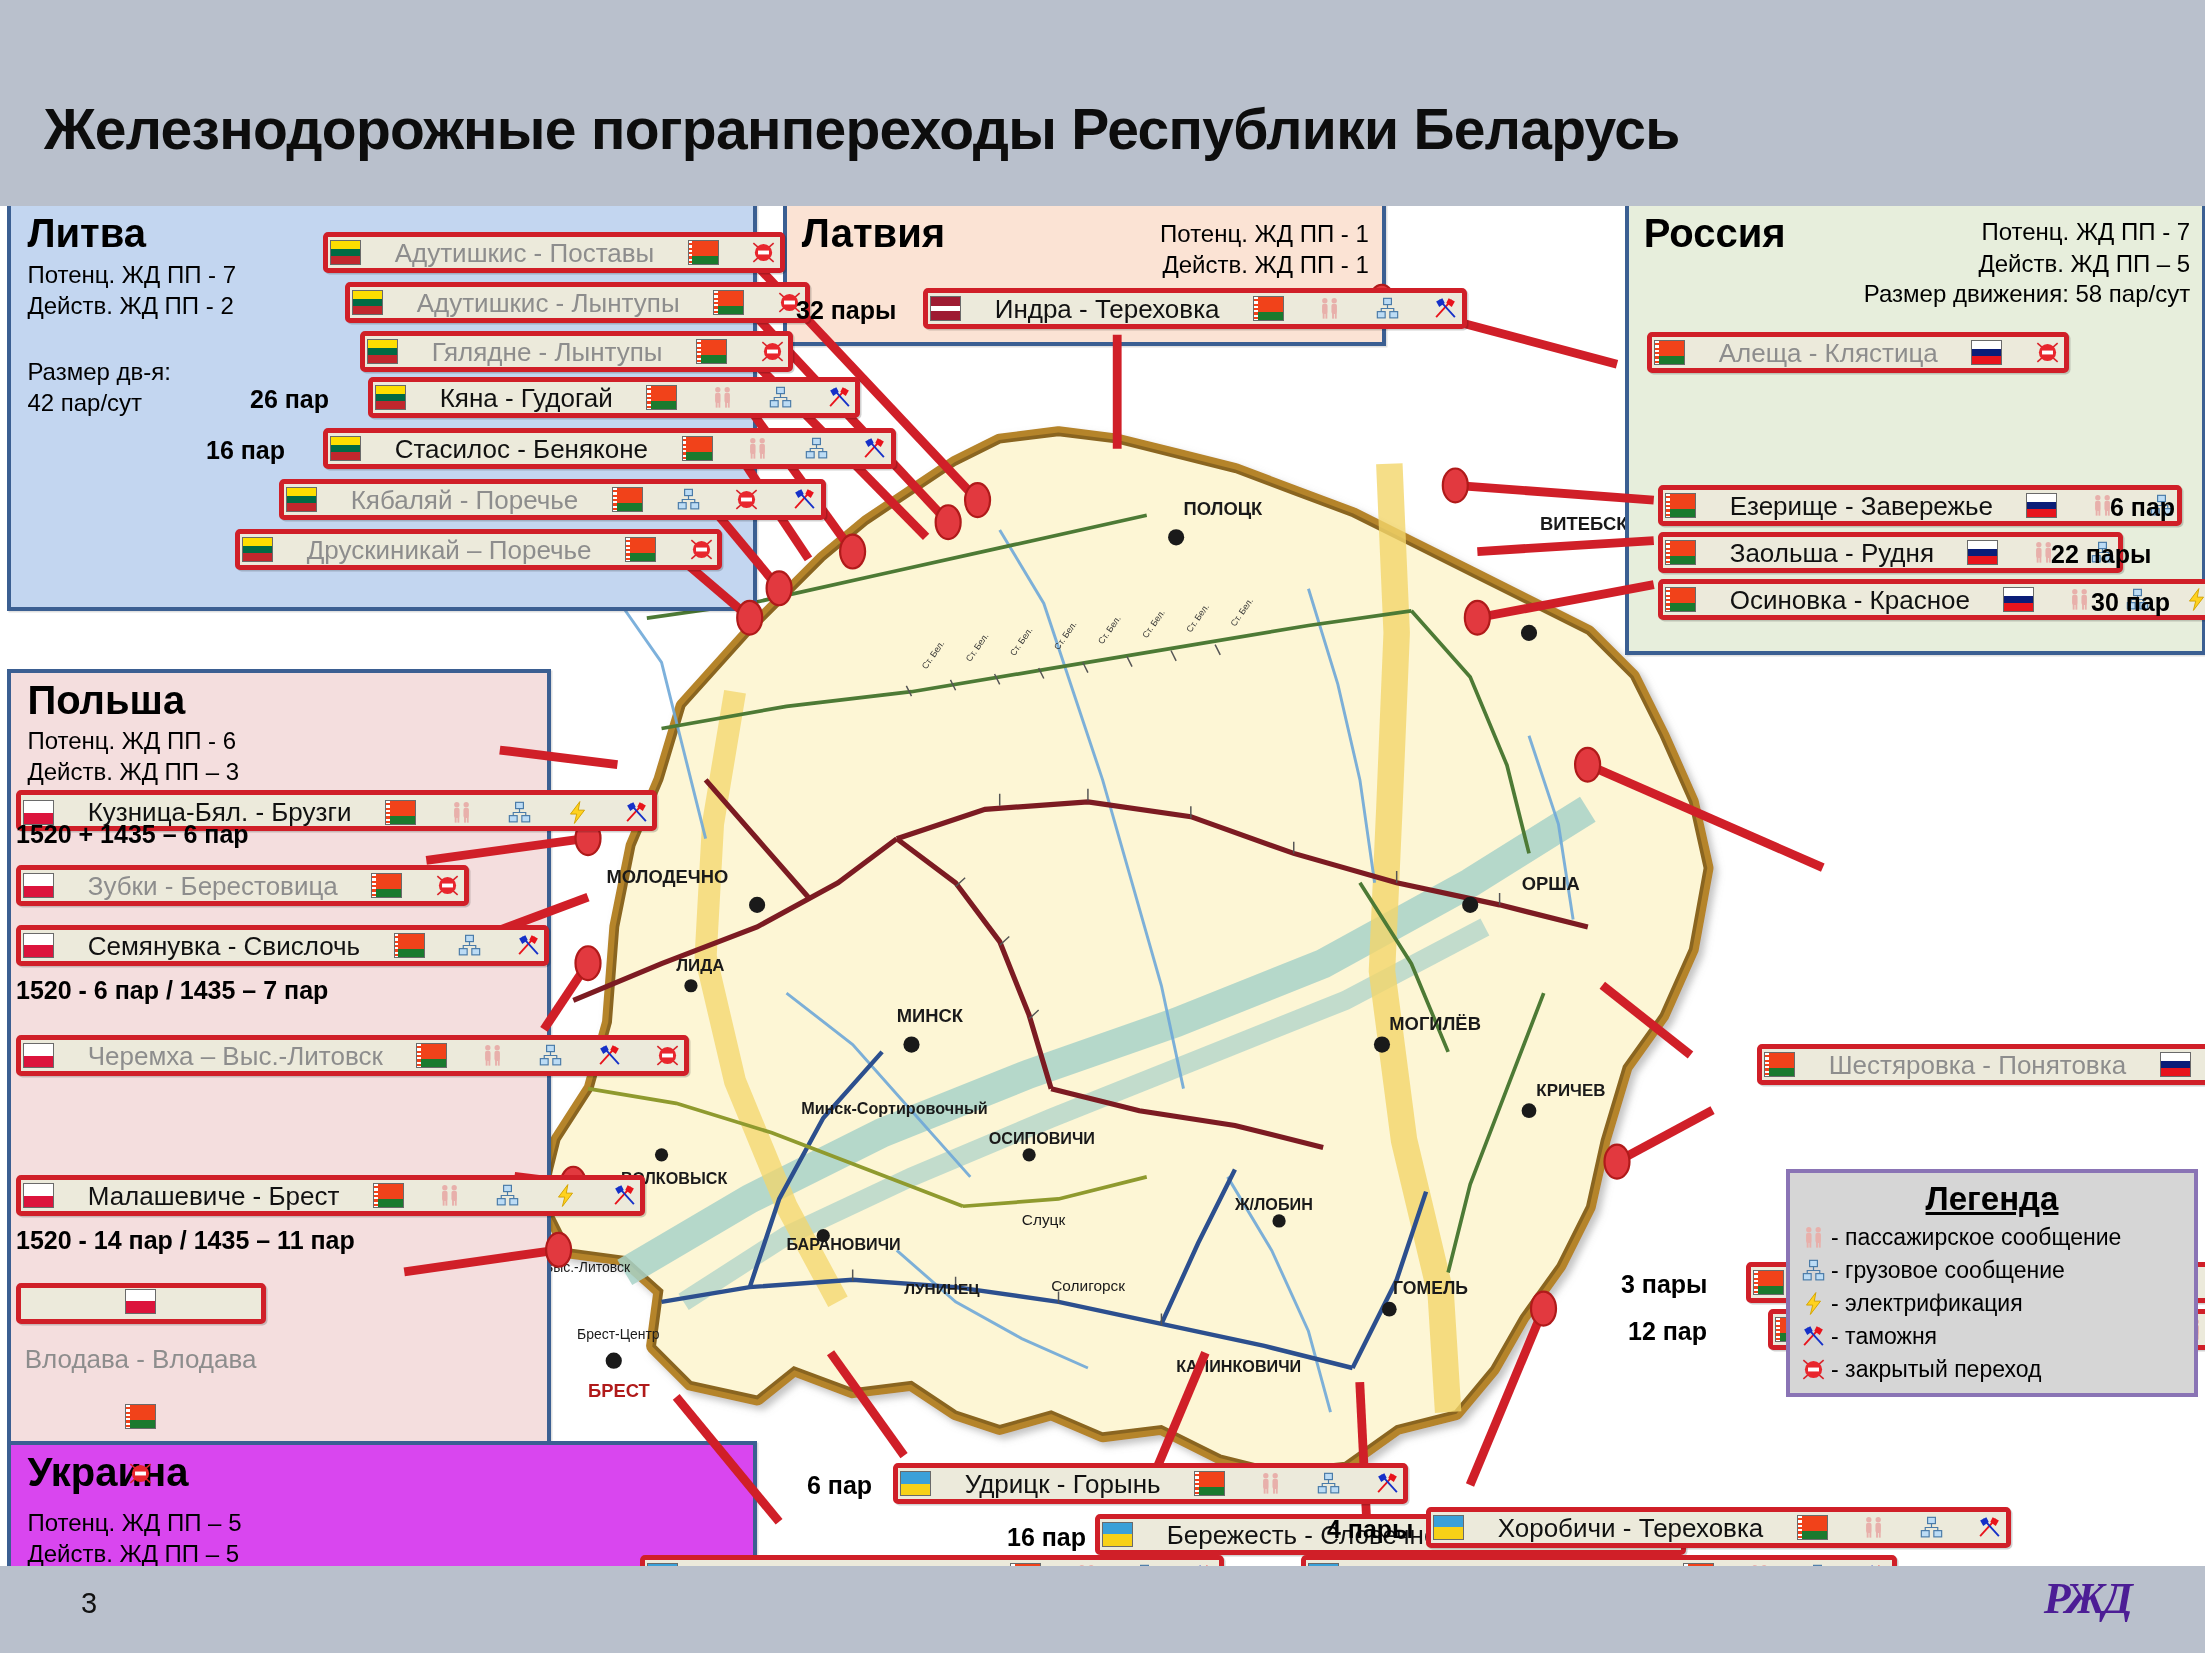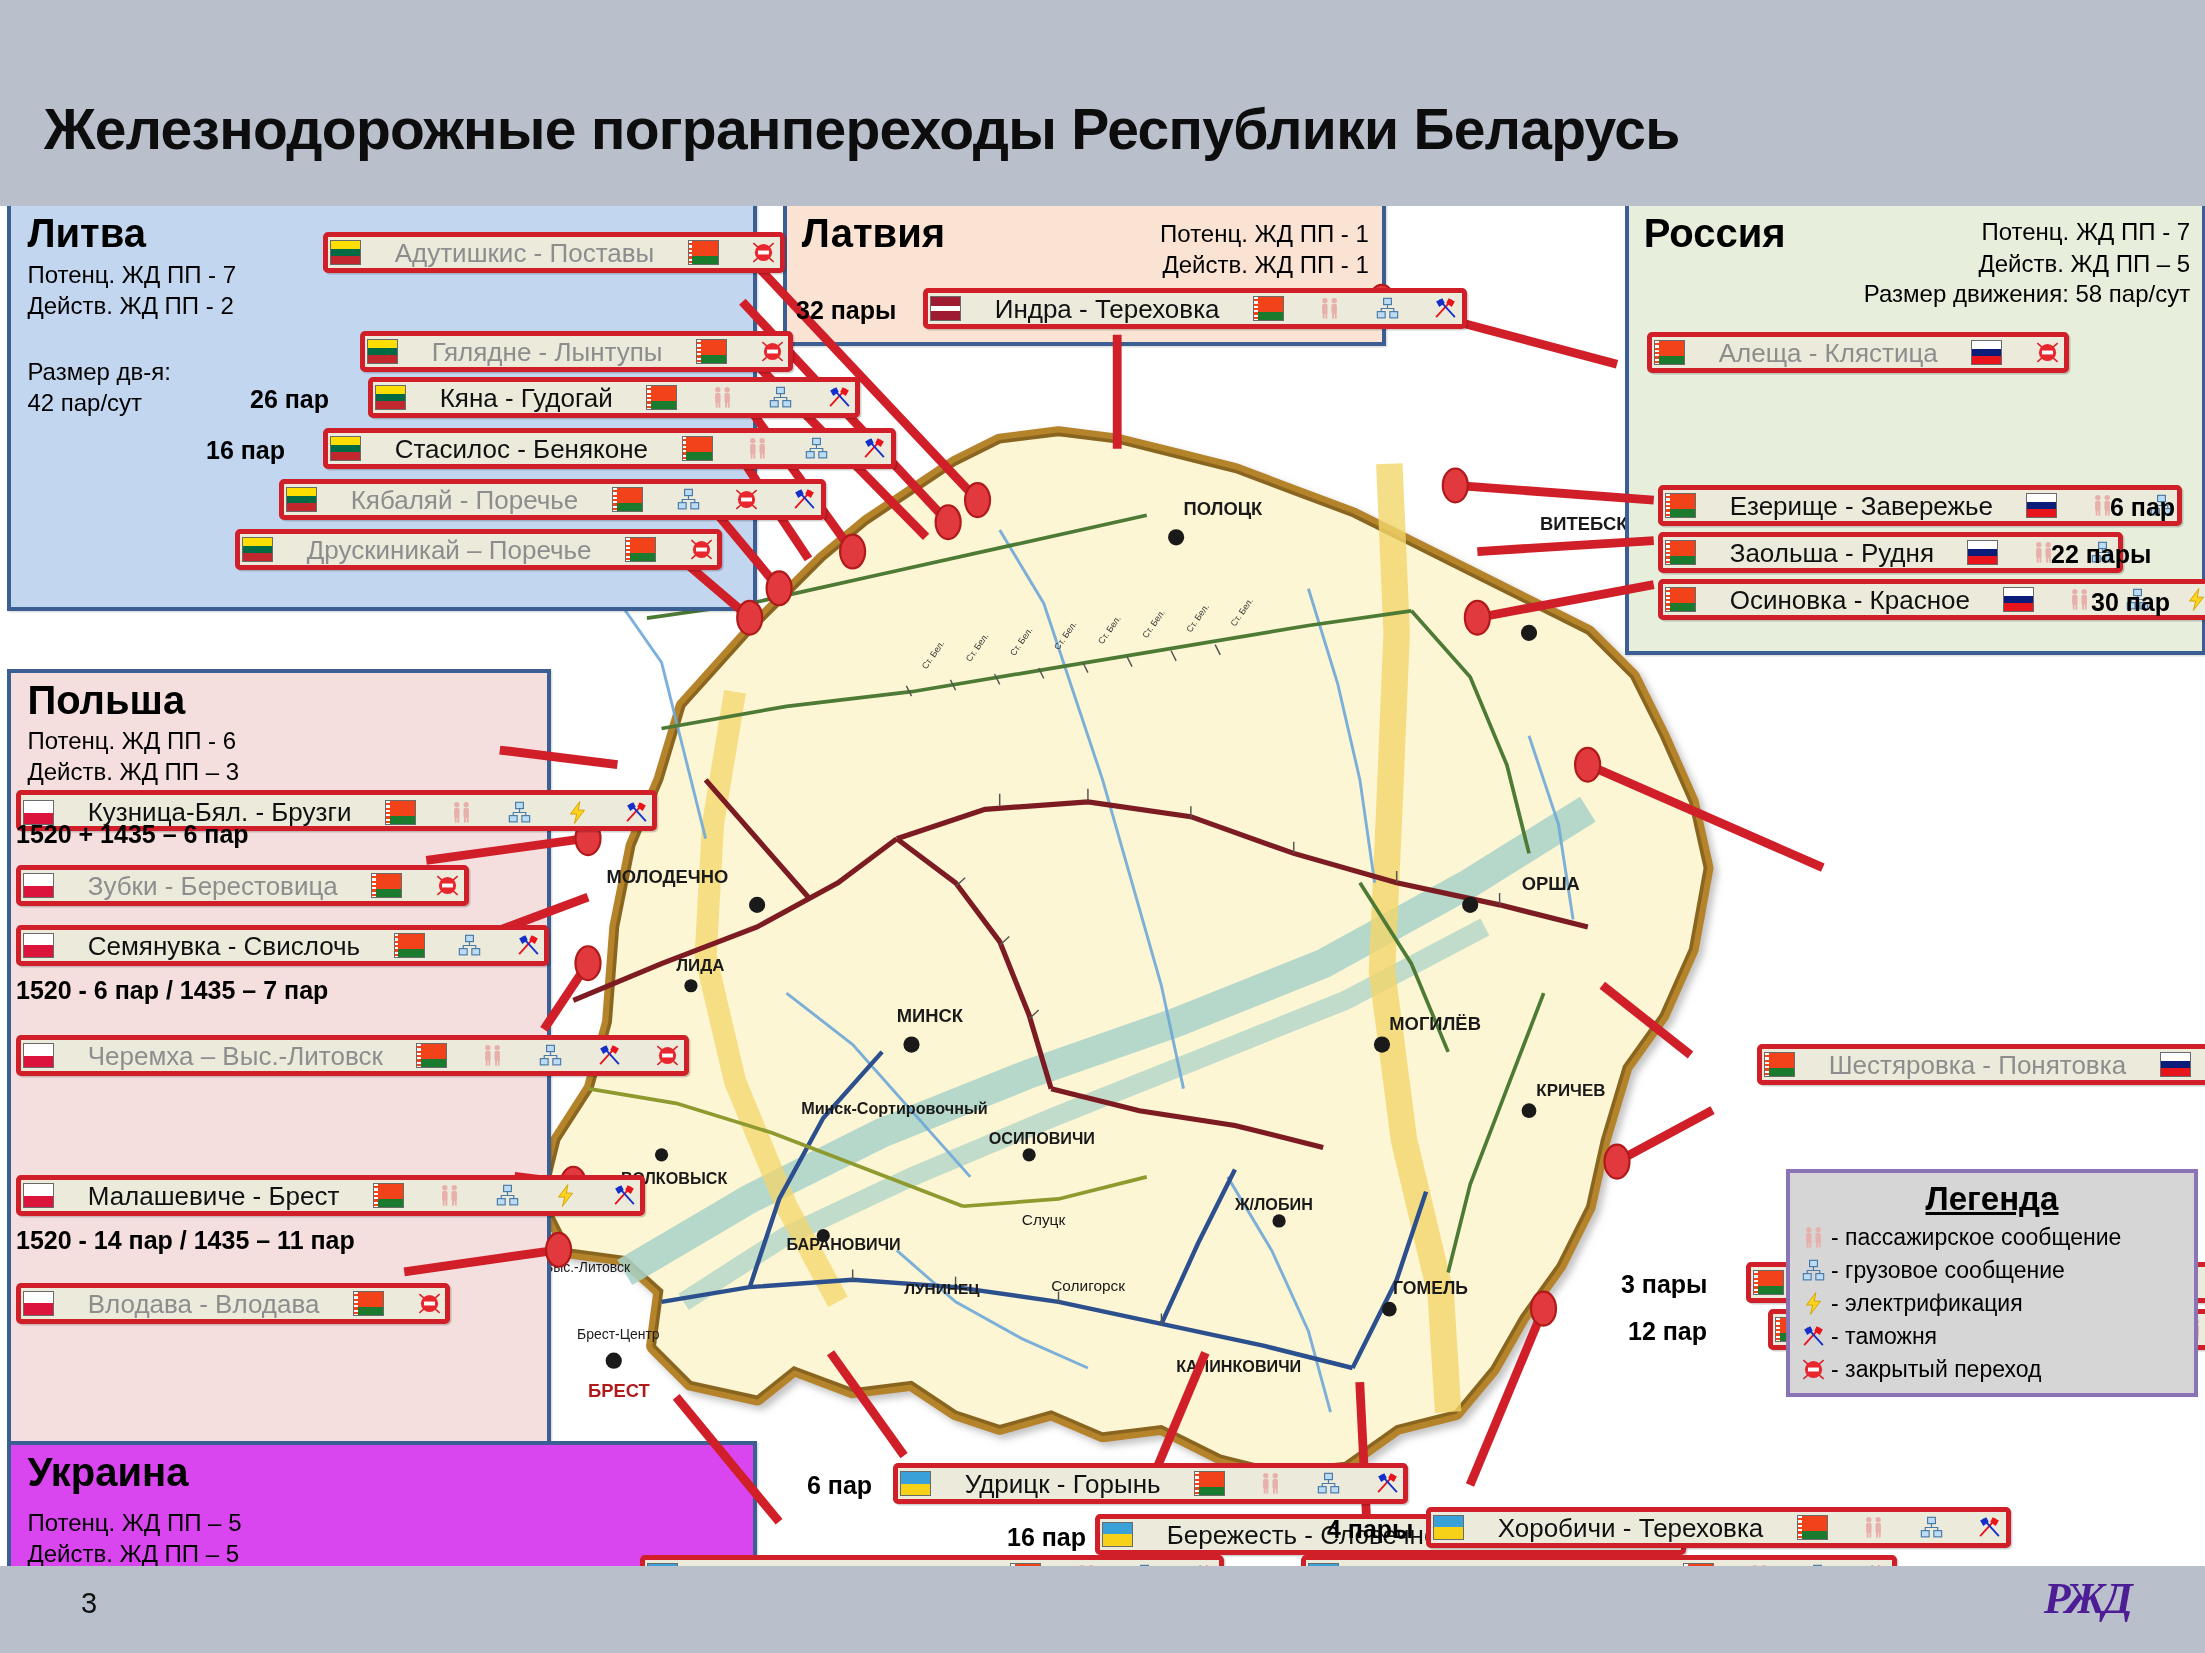--- a/index.html
+++ b/index.html
@@ -373,334 +373,240 @@
             <line x1="29" y1="4" x2="22" y2="10"></line>
             <line x1="3" y1="28" x2="10" y2="22"></line>
             <line x1="29" y1="28" x2="22" y2="22"></line>
           </g>
           <circle cx="16" cy="16" r="11" fill="#e8262d"></circle>
           <rect x="9" y="13.5" width="14" height="5" fill="#fff"></rect>
         </svg>
     </span>
   </div>
 
-
-  <div class="chip closed" style="left:360px;top:125px;">
+  <div class="chip closed" style="left:345px;top:76px;">
     <span class="flag lt"></span>
-    <span class="cname">Гялядне - Лынтупы</span>
+    <span class="cname">Адутишкис - Лынтупы</span>
     <span class="flag by"></span>
     <span class="ico">
       <svg viewBox="0 0 32 32">
           <g stroke="#d8232a" stroke-width="2">
             <line x1="3" y1="4" x2="10" y2="10"></line>
             <line x1="29" y1="4" x2="22" y2="10"></line>
             <line x1="3" y1="28" x2="10" y2="22"></line>
             <line x1="29" y1="28" x2="22" y2="22"></line>
           </g>
           <circle cx="16" cy="16" r="11" fill="#e8262d"></circle>
           <rect x="9" y="13.5" width="14" height="5" fill="#fff"></rect>
         </svg>
     </span>
   </div>
 
-  <div class="pairs" style="left:250px;top:179px;">26 пар</div>
-  <div class="chip" style="left:368px;top:171px;">
+  <div class="chip closed" style="left:360px;top:125px;">
     <span class="flag lt"></span>
-    <span class="cname">Кяна - Гудогай</span>
-    <span class="flag by"></span>
-    <span class="ico">
-      <svg viewBox="0 0 32 32">
-          <g fill="#e8b0ab">
-            <circle cx="10" cy="6" r="3.4"></circle>
-            <rect x="6.5" y="10" width="7" height="13" rx="2.6"></rect>
-            <rect x="7.3" y="21" width="2.4" height="8"></rect>
-            <rect x="10.8" y="21" width="2.4" height="8"></rect>
-            <circle cx="22" cy="6" r="3.4"></circle>
-            <rect x="18.5" y="10" width="7" height="13" rx="2.6"></rect>
-            <rect x="19.3" y="21" width="2.4" height="8"></rect>
-            <rect x="22.8" y="21" width="2.4" height="8"></rect>
-          </g>
-        </svg>
-    </span>
-    <span class="ico">
-      <svg viewBox="0 0 32 32">
-          <rect x="11" y="3" width="10" height="8" fill="#bcdcf5" stroke="#4a7ba8" stroke-width="1.5"></rect>
-          <rect x="3" y="20" width="10" height="8" fill="#bcdcf5" stroke="#4a7ba8" stroke-width="1.5"></rect>
-          <rect x="19" y="20" width="10" height="8" fill="#bcdcf5" stroke="#4a7ba8" stroke-width="1.5"></rect>
-          <path d="M16 11 V16 M8 20 V16 H24 V20" stroke="#4a7ba8" stroke-width="1.5" fill="none"></path>
-        </svg>
-    </span>
-    <span class="ico">
-      <svg viewBox="0 0 32 32">
-          <path d="M4 27 L24 5" stroke="#e8131b" stroke-width="2.4"></path>
-          <path d="M28 27 L8 5" stroke="#1530c8" stroke-width="2.4"></path>
-          <path d="M20 3 L28 7 L24 14 L17 9 Z" fill="#e8131b"></path>
-          <path d="M12 3 L4 7 L8 14 L15 9 Z" fill="#1530c8"></path>
-        </svg>
-    </span>
-  </div>
-
-  <div class="pairs" style="left:206px;top:230px;">16 пар</div>
-  <div class="chip" style="left:323px;top:222px;">
-    <span class="flag lt"></span>
-    <span class="cname">Стасилос  - Беняконе</span>
-    <span class="flag by"></span>
-    <span class="ico">
-      <svg viewBox="0 0 32 32">
-          <g fill="#e8b0ab">
-            <circle cx="10" cy="6" r="3.4"></circle>
-            <rect x="6.5" y="10" width="7" height="13" rx="2.6"></rect>
-            <rect x="7.3" y="21" width="2.4" height="8"></rect>
-            <rect x="10.8" y="21" width="2.4" height="8"></rect>
-            <circle cx="22" cy="6" r="3.4"></circle>
-            <rect x="18.5" y="10" width="7" height="13" rx="2.6"></rect>
-            <rect x="19.3" y="21" width="2.4" height="8"></rect>
-            <rect x="22.8" y="21" width="2.4" height="8"></rect>
-          </g>
-        </svg>
-    </span>
-    <span class="ico">
-      <svg viewBox="0 0 32 32">
-          <rect x="11" y="3" width="10" height="8" fill="#bcdcf5" stroke="#4a7ba8" stroke-width="1.5"></rect>
-          <rect x="3" y="20" width="10" height="8" fill="#bcdcf5" stroke="#4a7ba8" stroke-width="1.5"></rect>
-          <rect x="19" y="20" width="10" height="8" fill="#bcdcf5" stroke="#4a7ba8" stroke-width="1.5"></rect>
-          <path d="M16 11 V16 M8 20 V16 H24 V20" stroke="#4a7ba8" stroke-width="1.5" fill="none"></path>
-        </svg>
-    </span>
-    <span class="ico">
-      <svg viewBox="0 0 32 32">
-          <path d="M4 27 L24 5" stroke="#e8131b" stroke-width="2.4"></path>
-          <path d="M28 27 L8 5" stroke="#1530c8" stroke-width="2.4"></path>
-          <path d="M20 3 L28 7 L24 14 L17 9 Z" fill="#e8131b"></path>
-          <path d="M12 3 L4 7 L8 14 L15 9 Z" fill="#1530c8"></path>
-        </svg>
-    </span>
-  </div>
-
-  <div class="chip closed" style="left:279px;top:273px;">
-    <span class="flag lt"></span>
-    <span class="cname">Кябаляй - Поречье</span>
-    <span class="flag by"></span>
-    <span class="ico">
-      <svg viewBox="0 0 32 32">
-          <rect x="11" y="3" width="10" height="8" fill="#bcdcf5" stroke="#4a7ba8" stroke-width="1.5"></rect>
-          <rect x="3" y="20" width="10" height="8" fill="#bcdcf5" stroke="#4a7ba8" stroke-width="1.5"></rect>
-          <rect x="19" y="20" width="10" height="8" fill="#bcdcf5" stroke="#4a7ba8" stroke-width="1.5"></rect>
-          <path d="M16 11 V16 M8 20 V16 H24 V20" stroke="#4a7ba8" stroke-width="1.5" fill="none"></path>
-        </svg>
-    </span>
+    <span class="cname">Гялядне - Лынтупы</span>
+    <span class="flag by"></span>
     <span class="ico">
       <svg viewBox="0 0 32 32">
           <g stroke="#d8232a" stroke-width="2">
             <line x1="3" y1="4" x2="10" y2="10"></line>
             <line x1="29" y1="4" x2="22" y2="10"></line>
             <line x1="3" y1="28" x2="10" y2="22"></line>
             <line x1="29" y1="28" x2="22" y2="22"></line>
           </g>
           <circle cx="16" cy="16" r="11" fill="#e8262d"></circle>
           <rect x="9" y="13.5" width="14" height="5" fill="#fff"></rect>
         </svg>
     </span>
+  </div>
+
+  <div class="pairs" style="left:250px;top:179px;">26 пар</div>
+  <div class="chip" style="left:368px;top:171px;">
+    <span class="flag lt"></span>
+    <span class="cname">Кяна - Гудогай</span>
+    <span class="flag by"></span>
+    <span class="ico">
+      <svg viewBox="0 0 32 32">
+          <g fill="#e8b0ab">
+            <circle cx="10" cy="6" r="3.4"></circle>
+            <rect x="6.5" y="10" width="7" height="13" rx="2.6"></rect>
+            <rect x="7.3" y="21" width="2.4" height="8"></rect>
+            <rect x="10.8" y="21" width="2.4" height="8"></rect>
+            <circle cx="22" cy="6" r="3.4"></circle>
+            <rect x="18.5" y="10" width="7" height="13" rx="2.6"></rect>
+            <rect x="19.3" y="21" width="2.4" height="8"></rect>
+            <rect x="22.8" y="21" width="2.4" height="8"></rect>
+          </g>
+        </svg>
+    </span>
+    <span class="ico">
+      <svg viewBox="0 0 32 32">
+          <rect x="11" y="3" width="10" height="8" fill="#bcdcf5" stroke="#4a7ba8" stroke-width="1.5"></rect>
+          <rect x="3" y="20" width="10" height="8" fill="#bcdcf5" stroke="#4a7ba8" stroke-width="1.5"></rect>
+          <rect x="19" y="20" width="10" height="8" fill="#bcdcf5" stroke="#4a7ba8" stroke-width="1.5"></rect>
+          <path d="M16 11 V16 M8 20 V16 H24 V20" stroke="#4a7ba8" stroke-width="1.5" fill="none"></path>
+        </svg>
+    </span>
     <span class="ico">
       <svg viewBox="0 0 32 32">
           <path d="M4 27 L24 5" stroke="#e8131b" stroke-width="2.4"></path>
           <path d="M28 27 L8 5" stroke="#1530c8" stroke-width="2.4"></path>
           <path d="M20 3 L28 7 L24 14 L17 9 Z" fill="#e8131b"></path>
           <path d="M12 3 L4 7 L8 14 L15 9 Z" fill="#1530c8"></path>
         </svg>
     </span>
   </div>
 
-  <div class="chip closed" style="left:235px;top:323px;">
+  <div class="pairs" style="left:206px;top:230px;">16 пар</div>
+  <div class="chip" style="left:323px;top:222px;">
     <span class="flag lt"></span>
-    <span class="cname">Друскиникай – Поречье</span>
-    <span class="flag by"></span>
+    <span class="cname">Стасилос  - Беняконе</span>
+    <span class="flag by"></span>
+    <span class="ico">
+      <svg viewBox="0 0 32 32">
+          <g fill="#e8b0ab">
+            <circle cx="10" cy="6" r="3.4"></circle>
+            <rect x="6.5" y="10" width="7" height="13" rx="2.6"></rect>
+            <rect x="7.3" y="21" width="2.4" height="8"></rect>
+            <rect x="10.8" y="21" width="2.4" height="8"></rect>
+            <circle cx="22" cy="6" r="3.4"></circle>
+            <rect x="18.5" y="10" width="7" height="13" rx="2.6"></rect>
+            <rect x="19.3" y="21" width="2.4" height="8"></rect>
+            <rect x="22.8" y="21" width="2.4" height="8"></rect>
+          </g>
+        </svg>
+    </span>
+    <span class="ico">
+      <svg viewBox="0 0 32 32">
+          <rect x="11" y="3" width="10" height="8" fill="#bcdcf5" stroke="#4a7ba8" stroke-width="1.5"></rect>
+          <rect x="3" y="20" width="10" height="8" fill="#bcdcf5" stroke="#4a7ba8" stroke-width="1.5"></rect>
+          <rect x="19" y="20" width="10" height="8" fill="#bcdcf5" stroke="#4a7ba8" stroke-width="1.5"></rect>
+          <path d="M16 11 V16 M8 20 V16 H24 V20" stroke="#4a7ba8" stroke-width="1.5" fill="none"></path>
+        </svg>
+    </span>
+    <span class="ico">
+      <svg viewBox="0 0 32 32">
+          <path d="M4 27 L24 5" stroke="#e8131b" stroke-width="2.4"></path>
+          <path d="M28 27 L8 5" stroke="#1530c8" stroke-width="2.4"></path>
+          <path d="M20 3 L28 7 L24 14 L17 9 Z" fill="#e8131b"></path>
+          <path d="M12 3 L4 7 L8 14 L15 9 Z" fill="#1530c8"></path>
+        </svg>
+    </span>
+  </div>
+
+  <div class="chip closed" style="left:279px;top:273px;">
+    <span class="flag lt"></span>
+    <span class="cname">Кябаляй - Поречье</span>
+    <span class="flag by"></span>
+    <span class="ico">
+      <svg viewBox="0 0 32 32">
+          <rect x="11" y="3" width="10" height="8" fill="#bcdcf5" stroke="#4a7ba8" stroke-width="1.5"></rect>
+          <rect x="3" y="20" width="10" height="8" fill="#bcdcf5" stroke="#4a7ba8" stroke-width="1.5"></rect>
+          <rect x="19" y="20" width="10" height="8" fill="#bcdcf5" stroke="#4a7ba8" stroke-width="1.5"></rect>
+          <path d="M16 11 V16 M8 20 V16 H24 V20" stroke="#4a7ba8" stroke-width="1.5" fill="none"></path>
+        </svg>
+    </span>
     <span class="ico">
       <svg viewBox="0 0 32 32">
           <g stroke="#d8232a" stroke-width="2">
             <line x1="3" y1="4" x2="10" y2="10"></line>
             <line x1="29" y1="4" x2="22" y2="10"></line>
             <line x1="3" y1="28" x2="10" y2="22"></line>
             <line x1="29" y1="28" x2="22" y2="22"></line>
           </g>
           <circle cx="16" cy="16" r="11" fill="#e8262d"></circle>
           <rect x="9" y="13.5" width="14" height="5" fill="#fff"></rect>
         </svg>
     </span>
-  </div>
-
-  <div class="pairs" style="left:796px;top:90px;">32 пары</div>
-  <div class="chip" style="left:923px;top:82px;">
-    <span class="flag lv"></span>
-    <span class="cname">Индра - Тереховка</span>
-    <span class="flag by"></span>
-    <span class="ico">
-      <svg viewBox="0 0 32 32">
-          <g fill="#e8b0ab">
-            <circle cx="10" cy="6" r="3.4"></circle>
-            <rect x="6.5" y="10" width="7" height="13" rx="2.6"></rect>
-            <rect x="7.3" y="21" width="2.4" height="8"></rect>
-            <rect x="10.8" y="21" width="2.4" height="8"></rect>
-            <circle cx="22" cy="6" r="3.4"></circle>
-            <rect x="18.5" y="10" width="7" height="13" rx="2.6"></rect>
-            <rect x="19.3" y="21" width="2.4" height="8"></rect>
-            <rect x="22.8" y="21" width="2.4" height="8"></rect>
-          </g>
-        </svg>
-    </span>
-    <span class="ico">
-      <svg viewBox="0 0 32 32">
-          <rect x="11" y="3" width="10" height="8" fill="#bcdcf5" stroke="#4a7ba8" stroke-width="1.5"></rect>
-          <rect x="3" y="20" width="10" height="8" fill="#bcdcf5" stroke="#4a7ba8" stroke-width="1.5"></rect>
-          <rect x="19" y="20" width="10" height="8" fill="#bcdcf5" stroke="#4a7ba8" stroke-width="1.5"></rect>
-          <path d="M16 11 V16 M8 20 V16 H24 V20" stroke="#4a7ba8" stroke-width="1.5" fill="none"></path>
-        </svg>
-    </span>
     <span class="ico">
       <svg viewBox="0 0 32 32">
           <path d="M4 27 L24 5" stroke="#e8131b" stroke-width="2.4"></path>
           <path d="M28 27 L8 5" stroke="#1530c8" stroke-width="2.4"></path>
           <path d="M20 3 L28 7 L24 14 L17 9 Z" fill="#e8131b"></path>
           <path d="M12 3 L4 7 L8 14 L15 9 Z" fill="#1530c8"></path>
         </svg>
     </span>
   </div>
 
-  <div class="chip closed" style="left:1647px;top:126px;">
-    <span class="flag by"></span>
-    <span class="cname">Алеща - Клястица</span>
-    <span class="flag ru"></span>
+  <div class="chip closed" style="left:235px;top:323px;">
+    <span class="flag lt"></span>
+    <span class="cname">Друскиникай – Поречье</span>
+    <span class="flag by"></span>
     <span class="ico">
       <svg viewBox="0 0 32 32">
           <g stroke="#d8232a" stroke-width="2">
             <line x1="3" y1="4" x2="10" y2="10"></line>
             <line x1="29" y1="4" x2="22" y2="10"></line>
             <line x1="3" y1="28" x2="10" y2="22"></line>
             <line x1="29" y1="28" x2="22" y2="22"></line>
           </g>
           <circle cx="16" cy="16" r="11" fill="#e8262d"></circle>
           <rect x="9" y="13.5" width="14" height="5" fill="#fff"></rect>
         </svg>
     </span>
   </div>
 
-  <div class="chip" style="left:1658px;top:279px;">
-    <span class="flag by"></span>
-    <span class="cname">Езерище - Завережье</span>
-    <span class="flag ru"></span>
-    <span class="ico">
-      <svg viewBox="0 0 32 32">
-          <g fill="#e8b0ab">
-            <circle cx="10" cy="6" r="3.4"></circle>
-            <rect x="6.5" y="10" width="7" height="13" rx="2.6"></rect>
-            <rect x="7.3" y="21" width="2.4" height="8"></rect>
-            <rect x="10.8" y="21" width="2.4" height="8"></rect>
-            <circle cx="22" cy="6" r="3.4"></circle>
-            <rect x="18.5" y="10" width="7" height="13" rx="2.6"></rect>
-            <rect x="19.3" y="21" width="2.4" height="8"></rect>
-            <rect x="22.8" y="21" width="2.4" height="8"></rect>
-          </g>
-        </svg>
-    </span>
-    <span class="ico">
-      <svg viewBox="0 0 32 32">
-          <rect x="11" y="3" width="10" height="8" fill="#bcdcf5" stroke="#4a7ba8" stroke-width="1.5"></rect>
-          <rect x="3" y="20" width="10" height="8" fill="#bcdcf5" stroke="#4a7ba8" stroke-width="1.5"></rect>
-          <rect x="19" y="20" width="10" height="8" fill="#bcdcf5" stroke="#4a7ba8" stroke-width="1.5"></rect>
-          <path d="M16 11 V16 M8 20 V16 H24 V20" stroke="#4a7ba8" stroke-width="1.5" fill="none"></path>
-        </svg>
-    </span>
-  </div>
-  <div class="pairs" style="left:2110px;top:287px;">6 пар</div>
-
-  <div class="chip" style="left:1658px;top:326px;">
-    <span class="flag by"></span>
-    <span class="cname">Заольша - Рудня</span>
-    <span class="flag ru"></span>
-    <span class="ico">
-      <svg viewBox="0 0 32 32">
-          <g fill="#e8b0ab">
-            <circle cx="10" cy="6" r="3.4"></circle>
-            <rect x="6.5" y="10" width="7" height="13" rx="2.6"></rect>
-            <rect x="7.3" y="21" width="2.4" height="8"></rect>
-            <rect x="10.8" y="21" width="2.4" height="8"></rect>
-            <circle cx="22" cy="6" r="3.4"></circle>
-            <rect x="18.5" y="10" width="7" height="13" rx="2.6"></rect>
-            <rect x="19.3" y="21" width="2.4" height="8"></rect>
-            <rect x="22.8" y="21" width="2.4" height="8"></rect>
-          </g>
-        </svg>
-    </span>
-    <span class="ico">
-      <svg viewBox="0 0 32 32">
-          <rect x="11" y="3" width="10" height="8" fill="#bcdcf5" stroke="#4a7ba8" stroke-width="1.5"></rect>
-          <rect x="3" y="20" width="10" height="8" fill="#bcdcf5" stroke="#4a7ba8" stroke-width="1.5"></rect>
-          <rect x="19" y="20" width="10" height="8" fill="#bcdcf5" stroke="#4a7ba8" stroke-width="1.5"></rect>
-          <path d="M16 11 V16 M8 20 V16 H24 V20" stroke="#4a7ba8" stroke-width="1.5" fill="none"></path>
-        </svg>
-    </span>
-  </div>
-  <div class="pairs" style="left:2051px;top:334px;">22 пары</div>
-
-  <div class="chip" style="left:1658px;top:373px;">
-    <span class="flag by"></span>
-    <span class="cname">Осиновка - Красное</span>
-    <span class="flag ru"></span>
-    <span class="ico">
-      <svg viewBox="0 0 32 32">
-          <g fill="#e8b0ab">
-            <circle cx="10" cy="6" r="3.4"></circle>
-            <rect x="6.5" y="10" width="7" height="13" rx="2.6"></rect>
-            <rect x="7.3" y="21" width="2.4" height="8"></rect>
-            <rect x="10.8" y="21" width="2.4" height="8"></rect>
-            <circle cx="22" cy="6" r="3.4"></circle>
-            <rect x="18.5" y="10" width="7" height="13" rx="2.6"></rect>
-            <rect x="19.3" y="21" width="2.4" height="8"></rect>
-            <rect x="22.8" y="21" width="2.4" height="8"></rect>
-          </g>
-        </svg>
-    </span>
-    <span class="ico">
-      <svg viewBox="0 0 32 32">
-          <rect x="11" y="3" width="10" height="8" fill="#bcdcf5" stroke="#4a7ba8" stroke-width="1.5"></rect>
-          <rect x="3" y="20" width="10" height="8" fill="#bcdcf5" stroke="#4a7ba8" stroke-width="1.5"></rect>
-          <rect x="19" y="20" width="10" height="8" fill="#bcdcf5" stroke="#4a7ba8" stroke-width="1.5"></rect>
-          <path d="M16 11 V16 M8 20 V16 H24 V20" stroke="#4a7ba8" stroke-width="1.5" fill="none"></path>
-        </svg>
-    </span>
-    <span class="ico">
-      <svg viewBox="0 0 32 32">
-          <path d="M19 2 L7 18 H15 L12 30 L25 13 H17 Z" fill="#ffd21e" stroke="#d2a200" stroke-width="1.2"></path>
-        </svg>
-    </span>
-  </div>
-  <div class="pairs" style="left:2091px;top:382px;">30 пар</div>
-
-  <div class="chip closed" style="left:1757px;top:838px;">
-    <span class="flag by"></span>
-    <span class="cname">Шестяровка - Понятовка</span>
+  <div class="pairs" style="left:796px;top:90px;">32 пары</div>
+  <div class="chip" style="left:923px;top:82px;">
+    <span class="flag lv"></span>
+    <span class="cname">Индра - Тереховка</span>
+    <span class="flag by"></span>
+    <span class="ico">
+      <svg viewBox="0 0 32 32">
+          <g fill="#e8b0ab">
+            <circle cx="10" cy="6" r="3.4"></circle>
+            <rect x="6.5" y="10" width="7" height="13" rx="2.6"></rect>
+            <rect x="7.3" y="21" width="2.4" height="8"></rect>
+            <rect x="10.8" y="21" width="2.4" height="8"></rect>
+            <circle cx="22" cy="6" r="3.4"></circle>
+            <rect x="18.5" y="10" width="7" height="13" rx="2.6"></rect>
+            <rect x="19.3" y="21" width="2.4" height="8"></rect>
+            <rect x="22.8" y="21" width="2.4" height="8"></rect>
+          </g>
+        </svg>
+    </span>
+    <span class="ico">
+      <svg viewBox="0 0 32 32">
+          <rect x="11" y="3" width="10" height="8" fill="#bcdcf5" stroke="#4a7ba8" stroke-width="1.5"></rect>
+          <rect x="3" y="20" width="10" height="8" fill="#bcdcf5" stroke="#4a7ba8" stroke-width="1.5"></rect>
+          <rect x="19" y="20" width="10" height="8" fill="#bcdcf5" stroke="#4a7ba8" stroke-width="1.5"></rect>
+          <path d="M16 11 V16 M8 20 V16 H24 V20" stroke="#4a7ba8" stroke-width="1.5" fill="none"></path>
+        </svg>
+    </span>
+    <span class="ico">
+      <svg viewBox="0 0 32 32">
+          <path d="M4 27 L24 5" stroke="#e8131b" stroke-width="2.4"></path>
+          <path d="M28 27 L8 5" stroke="#1530c8" stroke-width="2.4"></path>
+          <path d="M20 3 L28 7 L24 14 L17 9 Z" fill="#e8131b"></path>
+          <path d="M12 3 L4 7 L8 14 L15 9 Z" fill="#1530c8"></path>
+        </svg>
+    </span>
+  </div>
+
+  <div class="chip closed" style="left:1647px;top:126px;">
+    <span class="flag by"></span>
+    <span class="cname">Алеща - Клястица</span>
     <span class="flag ru"></span>
     <span class="ico">
       <svg viewBox="0 0 32 32">
           <g stroke="#d8232a" stroke-width="2">
             <line x1="3" y1="4" x2="10" y2="10"></line>
             <line x1="29" y1="4" x2="22" y2="10"></line>
             <line x1="3" y1="28" x2="10" y2="22"></line>
             <line x1="29" y1="28" x2="22" y2="22"></line>
           </g>
           <circle cx="16" cy="16" r="11" fill="#e8262d"></circle>
           <rect x="9" y="13.5" width="14" height="5" fill="#fff"></rect>
         </svg>
     </span>
   </div>
 
-  <div class="pairs" style="left:1621px;top:1064px;">3 пары</div>
-  <div class="chip" style="left:1746px;top:1056px;">
-    <span class="flag by"></span>
-    <span class="cname">Белынковичи - Сураж</span>
+  <div class="chip" style="left:1658px;top:279px;">
+    <span class="flag by"></span>
+    <span class="cname">Езерище - Завережье</span>
     <span class="flag ru"></span>
     <span class="ico">
       <svg viewBox="0 0 32 32">
           <g fill="#e8b0ab">
             <circle cx="10" cy="6" r="3.4"></circle>
             <rect x="6.5" y="10" width="7" height="13" rx="2.6"></rect>
             <rect x="7.3" y="21" width="2.4" height="8"></rect>
             <rect x="10.8" y="21" width="2.4" height="8"></rect>
             <circle cx="22" cy="6" r="3.4"></circle>
             <rect x="18.5" y="10" width="7" height="13" rx="2.6"></rect>
@@ -711,25 +617,25 @@
     </span>
     <span class="ico">
       <svg viewBox="0 0 32 32">
           <rect x="11" y="3" width="10" height="8" fill="#bcdcf5" stroke="#4a7ba8" stroke-width="1.5"></rect>
           <rect x="3" y="20" width="10" height="8" fill="#bcdcf5" stroke="#4a7ba8" stroke-width="1.5"></rect>
           <rect x="19" y="20" width="10" height="8" fill="#bcdcf5" stroke="#4a7ba8" stroke-width="1.5"></rect>
           <path d="M16 11 V16 M8 20 V16 H24 V20" stroke="#4a7ba8" stroke-width="1.5" fill="none"></path>
         </svg>
     </span>
   </div>
-
-  <div class="pairs" style="left:1628px;top:1111px;">12 пар</div>
-  <div class="chip" style="left:1768px;top:1103px;">
-    <span class="flag by"></span>
-    <span class="cname">Закопытье - Злынка</span>
+  <div class="pairs" style="left:2110px;top:287px;">6 пар</div>
+
+  <div class="chip" style="left:1658px;top:326px;">
+    <span class="flag by"></span>
+    <span class="cname">Заольша - Рудня</span>
     <span class="flag ru"></span>
     <span class="ico">
       <svg viewBox="0 0 32 32">
           <g fill="#e8b0ab">
             <circle cx="10" cy="6" r="3.4"></circle>
             <rect x="6.5" y="10" width="7" height="13" rx="2.6"></rect>
             <rect x="7.3" y="21" width="2.4" height="8"></rect>
             <rect x="10.8" y="21" width="2.4" height="8"></rect>
             <circle cx="22" cy="6" r="3.4"></circle>
             <rect x="18.5" y="10" width="7" height="13" rx="2.6"></rect>
@@ -740,25 +646,26 @@
     </span>
     <span class="ico">
       <svg viewBox="0 0 32 32">
           <rect x="11" y="3" width="10" height="8" fill="#bcdcf5" stroke="#4a7ba8" stroke-width="1.5"></rect>
           <rect x="3" y="20" width="10" height="8" fill="#bcdcf5" stroke="#4a7ba8" stroke-width="1.5"></rect>
           <rect x="19" y="20" width="10" height="8" fill="#bcdcf5" stroke="#4a7ba8" stroke-width="1.5"></rect>
           <path d="M16 11 V16 M8 20 V16 H24 V20" stroke="#4a7ba8" stroke-width="1.5" fill="none"></path>
         </svg>
     </span>
   </div>
-
-  <div class="chip" style="left:16px;top:584px;align-items:flex-end;">
-    <span class="flag pl"></span>
-    <span class="cname">Кузница-Бял. - Брузги</span>
-    <span class="flag by"></span>
+  <div class="pairs" style="left:2051px;top:334px;">22 пары</div>
+
+  <div class="chip" style="left:1658px;top:373px;">
+    <span class="flag by"></span>
+    <span class="cname">Осиновка - Красное</span>
+    <span class="flag ru"></span>
     <span class="ico">
       <svg viewBox="0 0 32 32">
           <g fill="#e8b0ab">
             <circle cx="10" cy="6" r="3.4"></circle>
             <rect x="6.5" y="10" width="7" height="13" rx="2.6"></rect>
             <rect x="7.3" y="21" width="2.4" height="8"></rect>
             <rect x="10.8" y="21" width="2.4" height="8"></rect>
             <circle cx="22" cy="6" r="3.4"></circle>
             <rect x="18.5" y="10" width="7" height="13" rx="2.6"></rect>
             <rect x="19.3" y="21" width="2.4" height="8"></rect>
@@ -772,163 +679,273 @@
           <rect x="3" y="20" width="10" height="8" fill="#bcdcf5" stroke="#4a7ba8" stroke-width="1.5"></rect>
           <rect x="19" y="20" width="10" height="8" fill="#bcdcf5" stroke="#4a7ba8" stroke-width="1.5"></rect>
           <path d="M16 11 V16 M8 20 V16 H24 V20" stroke="#4a7ba8" stroke-width="1.5" fill="none"></path>
         </svg>
     </span>
     <span class="ico">
       <svg viewBox="0 0 32 32">
           <path d="M19 2 L7 18 H15 L12 30 L25 13 H17 Z" fill="#ffd21e" stroke="#d2a200" stroke-width="1.2"></path>
         </svg>
     </span>
-    <span class="ico">
-      <svg viewBox="0 0 32 32">
-          <path d="M4 27 L24 5" stroke="#e8131b" stroke-width="2.4"></path>
-          <path d="M28 27 L8 5" stroke="#1530c8" stroke-width="2.4"></path>
-          <path d="M20 3 L28 7 L24 14 L17 9 Z" fill="#e8131b"></path>
-          <path d="M12 3 L4 7 L8 14 L15 9 Z" fill="#1530c8"></path>
-        </svg>
-    </span>
-  </div>
-  <div class="gauge" style="left:16px;top:614px;">1520 + 1435 – 6 пар</div>
-
-  <div class="chip closed" style="left:16px;top:659px;">
-    <span class="flag pl"></span>
-    <span class="cname">Зубки - Берестовица</span>
-    <span class="flag by"></span>
+  </div>
+  <div class="pairs" style="left:2091px;top:382px;">30 пар</div>
+
+  <div class="chip closed" style="left:1757px;top:838px;">
+    <span class="flag by"></span>
+    <span class="cname">Шестяровка - Понятовка</span>
+    <span class="flag ru"></span>
     <span class="ico">
       <svg viewBox="0 0 32 32">
           <g stroke="#d8232a" stroke-width="2">
             <line x1="3" y1="4" x2="10" y2="10"></line>
             <line x1="29" y1="4" x2="22" y2="10"></line>
             <line x1="3" y1="28" x2="10" y2="22"></line>
             <line x1="29" y1="28" x2="22" y2="22"></line>
           </g>
           <circle cx="16" cy="16" r="11" fill="#e8262d"></circle>
           <rect x="9" y="13.5" width="14" height="5" fill="#fff"></rect>
         </svg>
     </span>
   </div>
 
-  <div class="chip" style="left:16px;top:719px;">
+  <div class="pairs" style="left:1621px;top:1064px;">3 пары</div>
+  <div class="chip" style="left:1746px;top:1056px;">
+    <span class="flag by"></span>
+    <span class="cname">Белынковичи - Сураж</span>
+    <span class="flag ru"></span>
+    <span class="ico">
+      <svg viewBox="0 0 32 32">
+          <g fill="#e8b0ab">
+            <circle cx="10" cy="6" r="3.4"></circle>
+            <rect x="6.5" y="10" width="7" height="13" rx="2.6"></rect>
+            <rect x="7.3" y="21" width="2.4" height="8"></rect>
+            <rect x="10.8" y="21" width="2.4" height="8"></rect>
+            <circle cx="22" cy="6" r="3.4"></circle>
+            <rect x="18.5" y="10" width="7" height="13" rx="2.6"></rect>
+            <rect x="19.3" y="21" width="2.4" height="8"></rect>
+            <rect x="22.8" y="21" width="2.4" height="8"></rect>
+          </g>
+        </svg>
+    </span>
+    <span class="ico">
+      <svg viewBox="0 0 32 32">
+          <rect x="11" y="3" width="10" height="8" fill="#bcdcf5" stroke="#4a7ba8" stroke-width="1.5"></rect>
+          <rect x="3" y="20" width="10" height="8" fill="#bcdcf5" stroke="#4a7ba8" stroke-width="1.5"></rect>
+          <rect x="19" y="20" width="10" height="8" fill="#bcdcf5" stroke="#4a7ba8" stroke-width="1.5"></rect>
+          <path d="M16 11 V16 M8 20 V16 H24 V20" stroke="#4a7ba8" stroke-width="1.5" fill="none"></path>
+        </svg>
+    </span>
+  </div>
+
+  <div class="pairs" style="left:1628px;top:1111px;">12 пар</div>
+  <div class="chip" style="left:1768px;top:1103px;">
+    <span class="flag by"></span>
+    <span class="cname">Закопытье - Злынка</span>
+    <span class="flag ru"></span>
+    <span class="ico">
+      <svg viewBox="0 0 32 32">
+          <g fill="#e8b0ab">
+            <circle cx="10" cy="6" r="3.4"></circle>
+            <rect x="6.5" y="10" width="7" height="13" rx="2.6"></rect>
+            <rect x="7.3" y="21" width="2.4" height="8"></rect>
+            <rect x="10.8" y="21" width="2.4" height="8"></rect>
+            <circle cx="22" cy="6" r="3.4"></circle>
+            <rect x="18.5" y="10" width="7" height="13" rx="2.6"></rect>
+            <rect x="19.3" y="21" width="2.4" height="8"></rect>
+            <rect x="22.8" y="21" width="2.4" height="8"></rect>
+          </g>
+        </svg>
+    </span>
+    <span class="ico">
+      <svg viewBox="0 0 32 32">
+          <rect x="11" y="3" width="10" height="8" fill="#bcdcf5" stroke="#4a7ba8" stroke-width="1.5"></rect>
+          <rect x="3" y="20" width="10" height="8" fill="#bcdcf5" stroke="#4a7ba8" stroke-width="1.5"></rect>
+          <rect x="19" y="20" width="10" height="8" fill="#bcdcf5" stroke="#4a7ba8" stroke-width="1.5"></rect>
+          <path d="M16 11 V16 M8 20 V16 H24 V20" stroke="#4a7ba8" stroke-width="1.5" fill="none"></path>
+        </svg>
+    </span>
+  </div>
+
+  <div class="chip" style="left:16px;top:584px;align-items:flex-end;">
     <span class="flag pl"></span>
-    <span class="cname">Семянувка - Свислочь</span>
-    <span class="flag by"></span>
-    <span class="ico">
-      <svg viewBox="0 0 32 32">
-          <rect x="11" y="3" width="10" height="8" fill="#bcdcf5" stroke="#4a7ba8" stroke-width="1.5"></rect>
-          <rect x="3" y="20" width="10" height="8" fill="#bcdcf5" stroke="#4a7ba8" stroke-width="1.5"></rect>
-          <rect x="19" y="20" width="10" height="8" fill="#bcdcf5" stroke="#4a7ba8" stroke-width="1.5"></rect>
-          <path d="M16 11 V16 M8 20 V16 H24 V20" stroke="#4a7ba8" stroke-width="1.5" fill="none"></path>
+    <span class="cname">Кузница-Бял. - Брузги</span>
+    <span class="flag by"></span>
+    <span class="ico">
+      <svg viewBox="0 0 32 32">
+          <g fill="#e8b0ab">
+            <circle cx="10" cy="6" r="3.4"></circle>
+            <rect x="6.5" y="10" width="7" height="13" rx="2.6"></rect>
+            <rect x="7.3" y="21" width="2.4" height="8"></rect>
+            <rect x="10.8" y="21" width="2.4" height="8"></rect>
+            <circle cx="22" cy="6" r="3.4"></circle>
+            <rect x="18.5" y="10" width="7" height="13" rx="2.6"></rect>
+            <rect x="19.3" y="21" width="2.4" height="8"></rect>
+            <rect x="22.8" y="21" width="2.4" height="8"></rect>
+          </g>
+        </svg>
+    </span>
+    <span class="ico">
+      <svg viewBox="0 0 32 32">
+          <rect x="11" y="3" width="10" height="8" fill="#bcdcf5" stroke="#4a7ba8" stroke-width="1.5"></rect>
+          <rect x="3" y="20" width="10" height="8" fill="#bcdcf5" stroke="#4a7ba8" stroke-width="1.5"></rect>
+          <rect x="19" y="20" width="10" height="8" fill="#bcdcf5" stroke="#4a7ba8" stroke-width="1.5"></rect>
+          <path d="M16 11 V16 M8 20 V16 H24 V20" stroke="#4a7ba8" stroke-width="1.5" fill="none"></path>
+        </svg>
+    </span>
+    <span class="ico">
+      <svg viewBox="0 0 32 32">
+          <path d="M19 2 L7 18 H15 L12 30 L25 13 H17 Z" fill="#ffd21e" stroke="#d2a200" stroke-width="1.2"></path>
         </svg>
     </span>
     <span class="ico">
       <svg viewBox="0 0 32 32">
           <path d="M4 27 L24 5" stroke="#e8131b" stroke-width="2.4"></path>
           <path d="M28 27 L8 5" stroke="#1530c8" stroke-width="2.4"></path>
           <path d="M20 3 L28 7 L24 14 L17 9 Z" fill="#e8131b"></path>
           <path d="M12 3 L4 7 L8 14 L15 9 Z" fill="#1530c8"></path>
         </svg>
     </span>
   </div>
-  <div class="gauge" style="left:16px;top:770px;">1520 - 6 пар / 1435 – 7 пар</div>
-
-  <div class="chip closed" style="left:16px;top:829px;">
+  <div class="gauge" style="left:16px;top:614px;">1520 + 1435 – 6 пар</div>
+
+  <div class="chip closed" style="left:16px;top:659px;">
     <span class="flag pl"></span>
-    <span class="cname">Черемха – Выс.-Литовск</span>
-    <span class="flag by"></span>
-    <span class="ico">
-      <svg viewBox="0 0 32 32">
-          <g fill="#e8b0ab">
-            <circle cx="10" cy="6" r="3.4"></circle>
-            <rect x="6.5" y="10" width="7" height="13" rx="2.6"></rect>
-            <rect x="7.3" y="21" width="2.4" height="8"></rect>
-            <rect x="10.8" y="21" width="2.4" height="8"></rect>
-            <circle cx="22" cy="6" r="3.4"></circle>
-            <rect x="18.5" y="10" width="7" height="13" rx="2.6"></rect>
-            <rect x="19.3" y="21" width="2.4" height="8"></rect>
-            <rect x="22.8" y="21" width="2.4" height="8"></rect>
-          </g>
-        </svg>
-    </span>
-    <span class="ico">
-      <svg viewBox="0 0 32 32">
-          <rect x="11" y="3" width="10" height="8" fill="#bcdcf5" stroke="#4a7ba8" stroke-width="1.5"></rect>
-          <rect x="3" y="20" width="10" height="8" fill="#bcdcf5" stroke="#4a7ba8" stroke-width="1.5"></rect>
-          <rect x="19" y="20" width="10" height="8" fill="#bcdcf5" stroke="#4a7ba8" stroke-width="1.5"></rect>
-          <path d="M16 11 V16 M8 20 V16 H24 V20" stroke="#4a7ba8" stroke-width="1.5" fill="none"></path>
-        </svg>
-    </span>
-    <span class="ico">
-      <svg viewBox="0 0 32 32">
-          <path d="M4 27 L24 5" stroke="#e8131b" stroke-width="2.4"></path>
-          <path d="M28 27 L8 5" stroke="#1530c8" stroke-width="2.4"></path>
-          <path d="M20 3 L28 7 L24 14 L17 9 Z" fill="#e8131b"></path>
-          <path d="M12 3 L4 7 L8 14 L15 9 Z" fill="#1530c8"></path>
-        </svg>
-    </span>
+    <span class="cname">Зубки - Берестовица</span>
+    <span class="flag by"></span>
     <span class="ico">
       <svg viewBox="0 0 32 32">
           <g stroke="#d8232a" stroke-width="2">
             <line x1="3" y1="4" x2="10" y2="10"></line>
             <line x1="29" y1="4" x2="22" y2="10"></line>
             <line x1="3" y1="28" x2="10" y2="22"></line>
             <line x1="29" y1="28" x2="22" y2="22"></line>
           </g>
           <circle cx="16" cy="16" r="11" fill="#e8262d"></circle>
           <rect x="9" y="13.5" width="14" height="5" fill="#fff"></rect>
         </svg>
     </span>
   </div>
 
-  <div class="chip" style="left:16px;top:969px;">
+  <div class="chip" style="left:16px;top:719px;">
     <span class="flag pl"></span>
-    <span class="cname">Малашевиче - Брест</span>
-    <span class="flag by"></span>
-    <span class="ico">
-      <svg viewBox="0 0 32 32">
-          <g fill="#e8b0ab">
-            <circle cx="10" cy="6" r="3.4"></circle>
-            <rect x="6.5" y="10" width="7" height="13" rx="2.6"></rect>
-            <rect x="7.3" y="21" width="2.4" height="8"></rect>
-            <rect x="10.8" y="21" width="2.4" height="8"></rect>
-            <circle cx="22" cy="6" r="3.4"></circle>
-            <rect x="18.5" y="10" width="7" height="13" rx="2.6"></rect>
-            <rect x="19.3" y="21" width="2.4" height="8"></rect>
-            <rect x="22.8" y="21" width="2.4" height="8"></rect>
-          </g>
-        </svg>
-    </span>
-    <span class="ico">
-      <svg viewBox="0 0 32 32">
-          <rect x="11" y="3" width="10" height="8" fill="#bcdcf5" stroke="#4a7ba8" stroke-width="1.5"></rect>
-          <rect x="3" y="20" width="10" height="8" fill="#bcdcf5" stroke="#4a7ba8" stroke-width="1.5"></rect>
-          <rect x="19" y="20" width="10" height="8" fill="#bcdcf5" stroke="#4a7ba8" stroke-width="1.5"></rect>
-          <path d="M16 11 V16 M8 20 V16 H24 V20" stroke="#4a7ba8" stroke-width="1.5" fill="none"></path>
-        </svg>
-    </span>
-    <span class="ico">
-      <svg viewBox="0 0 32 32">
-          <path d="M19 2 L7 18 H15 L12 30 L25 13 H17 Z" fill="#ffd21e" stroke="#d2a200" stroke-width="1.2"></path>
+    <span class="cname">Семянувка - Свислочь</span>
+    <span class="flag by"></span>
+    <span class="ico">
+      <svg viewBox="0 0 32 32">
+          <rect x="11" y="3" width="10" height="8" fill="#bcdcf5" stroke="#4a7ba8" stroke-width="1.5"></rect>
+          <rect x="3" y="20" width="10" height="8" fill="#bcdcf5" stroke="#4a7ba8" stroke-width="1.5"></rect>
+          <rect x="19" y="20" width="10" height="8" fill="#bcdcf5" stroke="#4a7ba8" stroke-width="1.5"></rect>
+          <path d="M16 11 V16 M8 20 V16 H24 V20" stroke="#4a7ba8" stroke-width="1.5" fill="none"></path>
         </svg>
     </span>
     <span class="ico">
       <svg viewBox="0 0 32 32">
           <path d="M4 27 L24 5" stroke="#e8131b" stroke-width="2.4"></path>
           <path d="M28 27 L8 5" stroke="#1530c8" stroke-width="2.4"></path>
           <path d="M20 3 L28 7 L24 14 L17 9 Z" fill="#e8131b"></path>
           <path d="M12 3 L4 7 L8 14 L15 9 Z" fill="#1530c8"></path>
         </svg>
     </span>
   </div>
+  <div class="gauge" style="left:16px;top:770px;">1520 - 6 пар / 1435 – 7 пар</div>
+
+  <div class="chip closed" style="left:16px;top:829px;">
+    <span class="flag pl"></span>
+    <span class="cname">Черемха – Выс.-Литовск</span>
+    <span class="flag by"></span>
+    <span class="ico">
+      <svg viewBox="0 0 32 32">
+          <g fill="#e8b0ab">
+            <circle cx="10" cy="6" r="3.4"></circle>
+            <rect x="6.5" y="10" width="7" height="13" rx="2.6"></rect>
+            <rect x="7.3" y="21" width="2.4" height="8"></rect>
+            <rect x="10.8" y="21" width="2.4" height="8"></rect>
+            <circle cx="22" cy="6" r="3.4"></circle>
+            <rect x="18.5" y="10" width="7" height="13" rx="2.6"></rect>
+            <rect x="19.3" y="21" width="2.4" height="8"></rect>
+            <rect x="22.8" y="21" width="2.4" height="8"></rect>
+          </g>
+        </svg>
+    </span>
+    <span class="ico">
+      <svg viewBox="0 0 32 32">
+          <rect x="11" y="3" width="10" height="8" fill="#bcdcf5" stroke="#4a7ba8" stroke-width="1.5"></rect>
+          <rect x="3" y="20" width="10" height="8" fill="#bcdcf5" stroke="#4a7ba8" stroke-width="1.5"></rect>
+          <rect x="19" y="20" width="10" height="8" fill="#bcdcf5" stroke="#4a7ba8" stroke-width="1.5"></rect>
+          <path d="M16 11 V16 M8 20 V16 H24 V20" stroke="#4a7ba8" stroke-width="1.5" fill="none"></path>
+        </svg>
+    </span>
+    <span class="ico">
+      <svg viewBox="0 0 32 32">
+          <path d="M4 27 L24 5" stroke="#e8131b" stroke-width="2.4"></path>
+          <path d="M28 27 L8 5" stroke="#1530c8" stroke-width="2.4"></path>
+          <path d="M20 3 L28 7 L24 14 L17 9 Z" fill="#e8131b"></path>
+          <path d="M12 3 L4 7 L8 14 L15 9 Z" fill="#1530c8"></path>
+        </svg>
+    </span>
+    <span class="ico">
+      <svg viewBox="0 0 32 32">
+          <g stroke="#d8232a" stroke-width="2">
+            <line x1="3" y1="4" x2="10" y2="10"></line>
+            <line x1="29" y1="4" x2="22" y2="10"></line>
+            <line x1="3" y1="28" x2="10" y2="22"></line>
+            <line x1="29" y1="28" x2="22" y2="22"></line>
+          </g>
+          <circle cx="16" cy="16" r="11" fill="#e8262d"></circle>
+          <rect x="9" y="13.5" width="14" height="5" fill="#fff"></rect>
+        </svg>
+    </span>
+  </div>
+
+  <div class="chip" style="left:16px;top:969px;">
+    <span class="flag pl"></span>
+    <span class="cname">Малашевиче - Брест</span>
+    <span class="flag by"></span>
+    <span class="ico">
+      <svg viewBox="0 0 32 32">
+          <g fill="#e8b0ab">
+            <circle cx="10" cy="6" r="3.4"></circle>
+            <rect x="6.5" y="10" width="7" height="13" rx="2.6"></rect>
+            <rect x="7.3" y="21" width="2.4" height="8"></rect>
+            <rect x="10.8" y="21" width="2.4" height="8"></rect>
+            <circle cx="22" cy="6" r="3.4"></circle>
+            <rect x="18.5" y="10" width="7" height="13" rx="2.6"></rect>
+            <rect x="19.3" y="21" width="2.4" height="8"></rect>
+            <rect x="22.8" y="21" width="2.4" height="8"></rect>
+          </g>
+        </svg>
+    </span>
+    <span class="ico">
+      <svg viewBox="0 0 32 32">
+          <rect x="11" y="3" width="10" height="8" fill="#bcdcf5" stroke="#4a7ba8" stroke-width="1.5"></rect>
+          <rect x="3" y="20" width="10" height="8" fill="#bcdcf5" stroke="#4a7ba8" stroke-width="1.5"></rect>
+          <rect x="19" y="20" width="10" height="8" fill="#bcdcf5" stroke="#4a7ba8" stroke-width="1.5"></rect>
+          <path d="M16 11 V16 M8 20 V16 H24 V20" stroke="#4a7ba8" stroke-width="1.5" fill="none"></path>
+        </svg>
+    </span>
+    <span class="ico">
+      <svg viewBox="0 0 32 32">
+          <path d="M19 2 L7 18 H15 L12 30 L25 13 H17 Z" fill="#ffd21e" stroke="#d2a200" stroke-width="1.2"></path>
+        </svg>
+    </span>
+    <span class="ico">
+      <svg viewBox="0 0 32 32">
+          <path d="M4 27 L24 5" stroke="#e8131b" stroke-width="2.4"></path>
+          <path d="M28 27 L8 5" stroke="#1530c8" stroke-width="2.4"></path>
+          <path d="M20 3 L28 7 L24 14 L17 9 Z" fill="#e8131b"></path>
+          <path d="M12 3 L4 7 L8 14 L15 9 Z" fill="#1530c8"></path>
+        </svg>
+    </span>
+  </div>
   <div class="gauge" style="left:16px;top:1020px;">1520 - 14 пар / 1435 – 11 пар</div>
 
-  <div class="chip closed" style="left:16px;top:1077px;">
+  <div class="chip closed" style="left:16px;top:1077px;flex-direction:column;">
     <span class="flag pl"></span>
     <span class="cname">Влодава - Влодава</span>
     <span class="flag by"></span>
     <span class="ico">
       <svg viewBox="0 0 32 32">
           <g stroke="#d8232a" stroke-width="2">
             <line x1="3" y1="4" x2="10" y2="10"></line>
             <line x1="29" y1="4" x2="22" y2="10"></line>
             <line x1="3" y1="28" x2="10" y2="22"></line>
             <line x1="29" y1="28" x2="22" y2="22"></line>

